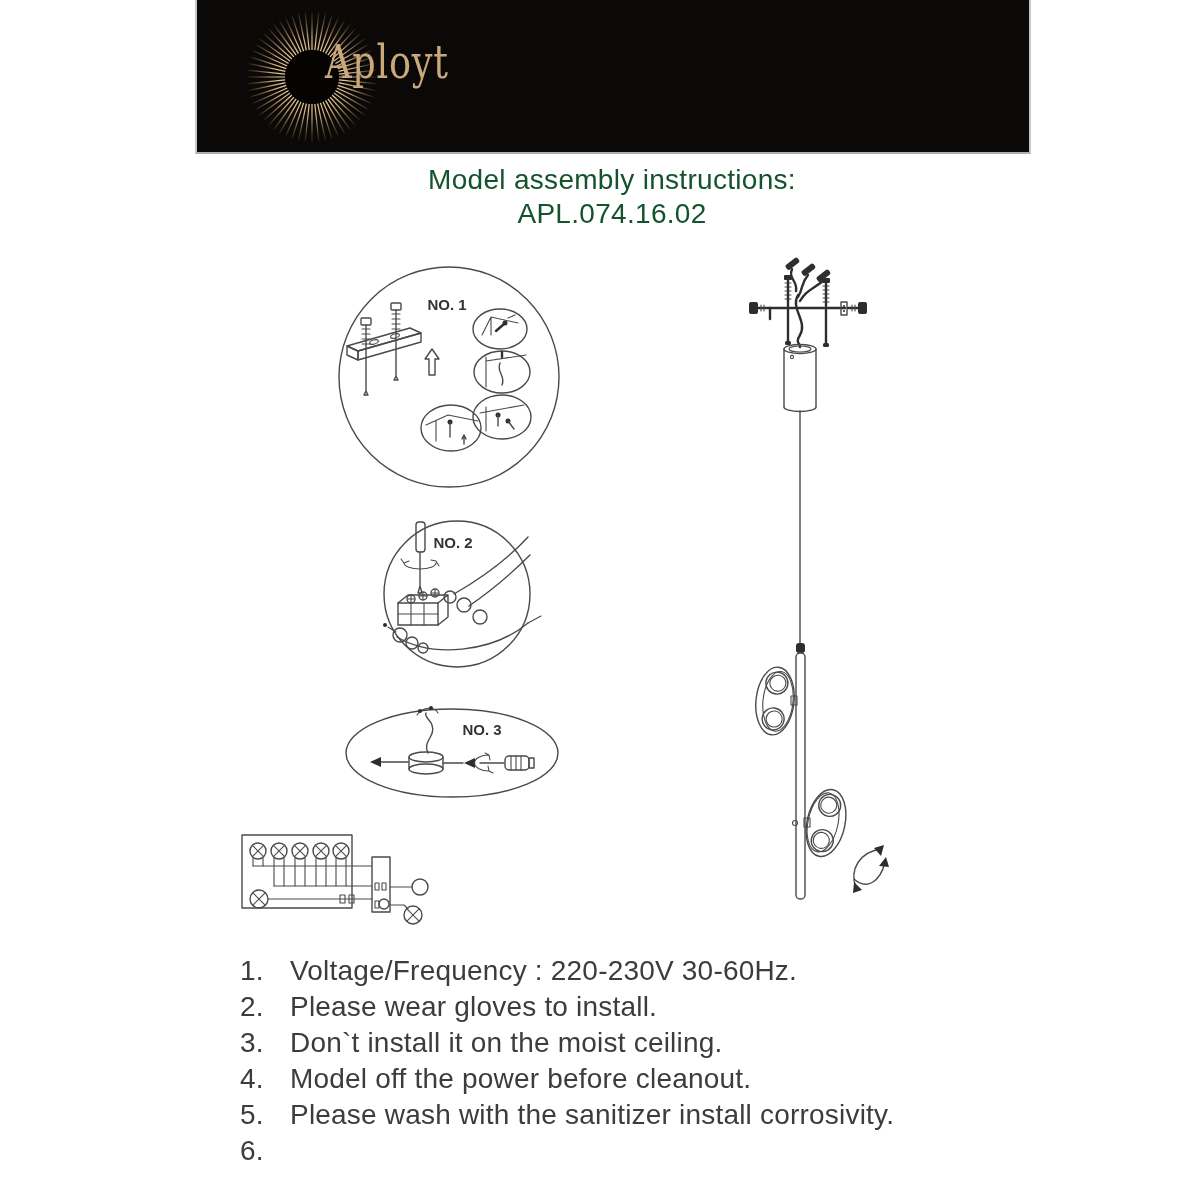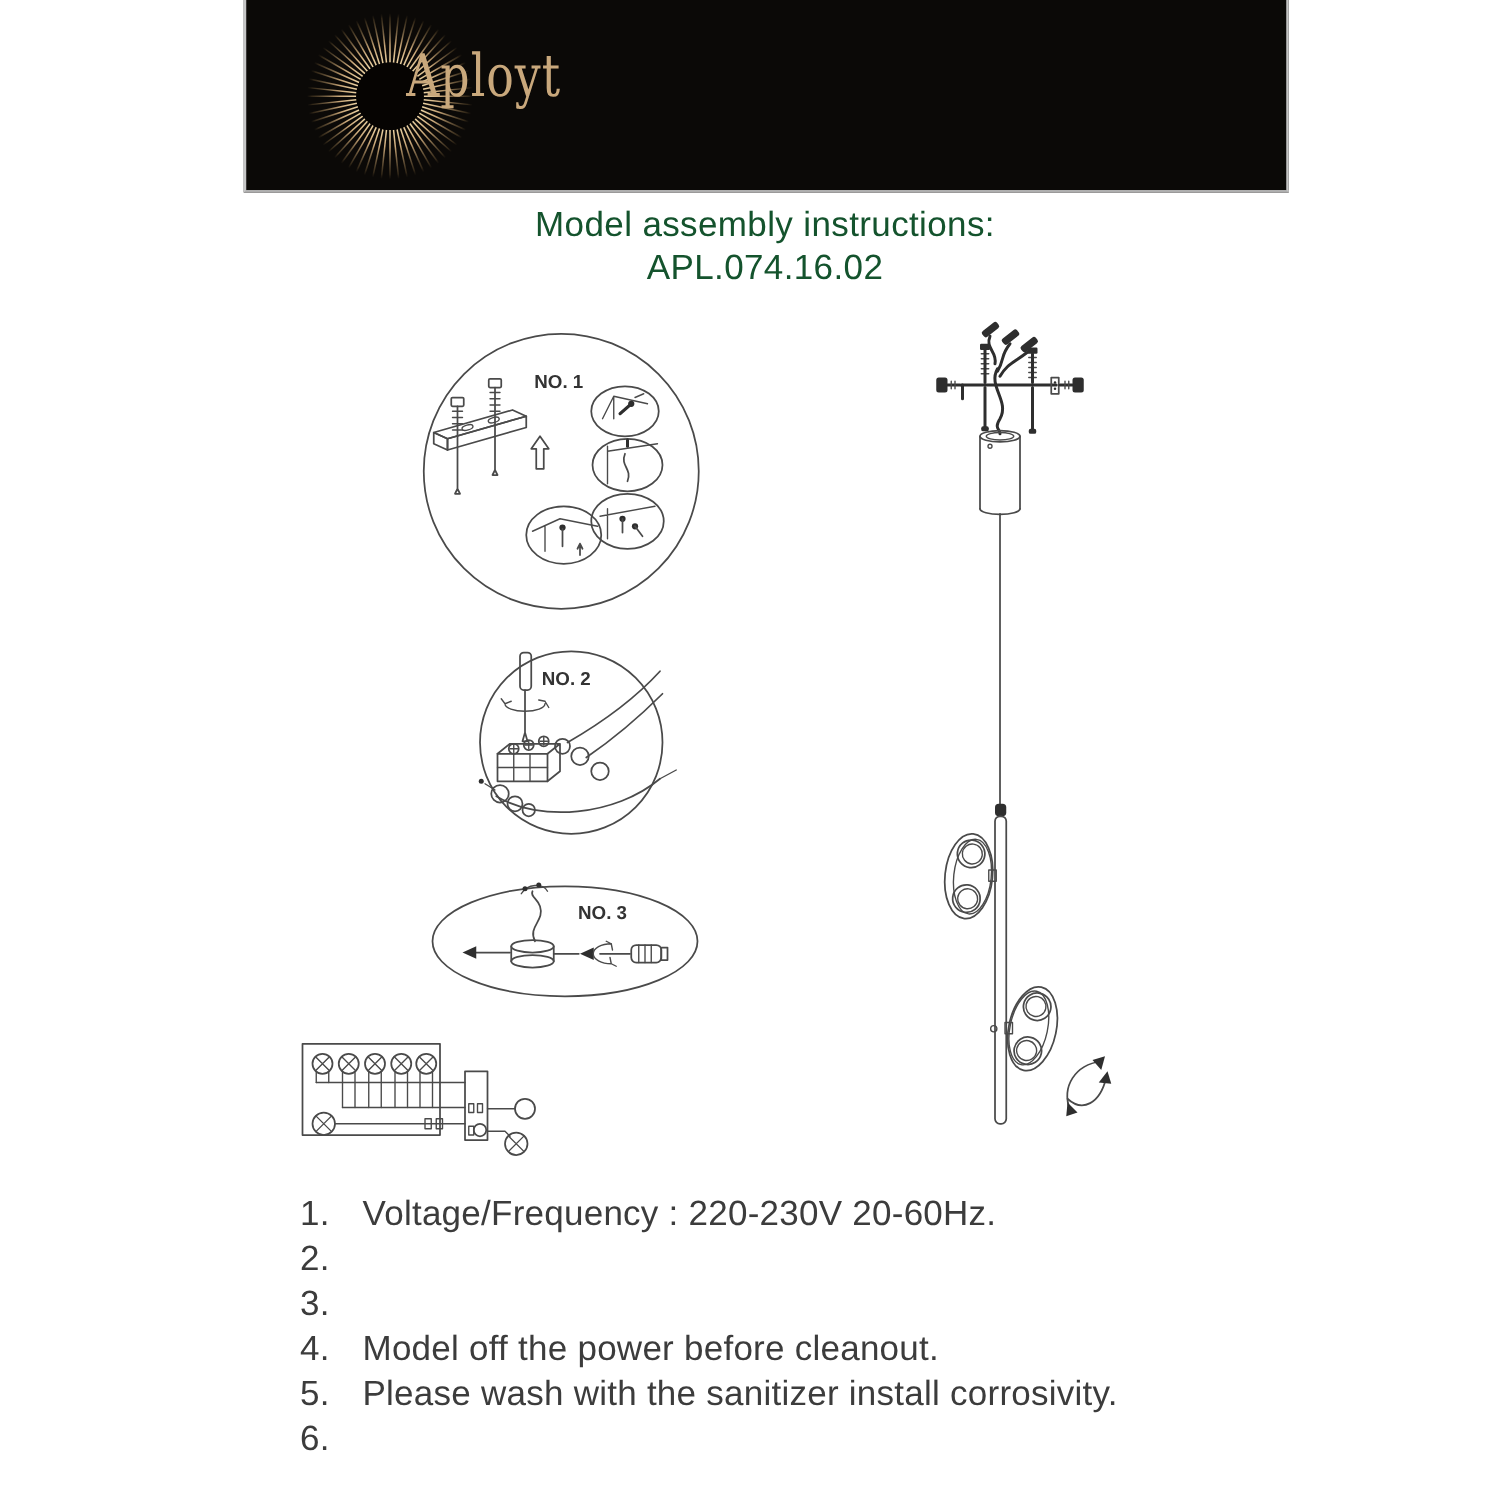--- a/index.html
+++ b/index.html
@@ -401,27 +401,29 @@
         <path class="ln" d="M689,604 C668,607 657,624 664,643" stroke-width="1.8"></path>
         <path class="fil" d="M692,600 L682,603 L689,611 Z"></path>
         <path class="fil" d="M661,648 L662,637 L670,645 Z"></path>
       </g>
     </g>
   </svg>
 
   <ol class="notes">
     <li>
       <span class="num">1.</span>
-      <span class="txt">Voltage/Frequency : 220-230V 20-60Hz.</span>
+      <span class="txt">Voltage/Frequency : 220-230V 30-60Hz.</span>
     </li>
     <li>
       <span class="num">2.</span>
+      <span class="txt">Please wear gloves to install.</span>
     </li>
     <li>
       <span class="num">3.</span>
+      <span class="txt">Don`t install it on the moist ceiling.</span>
     </li>
     <li>
       <span class="num">4.</span>
       <span class="txt">Model off the power before cleanout.</span>
     </li>
     <li>
       <span class="num">5.</span>
       <span class="txt">Please wash with the sanitizer install corrosivity.</span>
     </li>
     <li>

